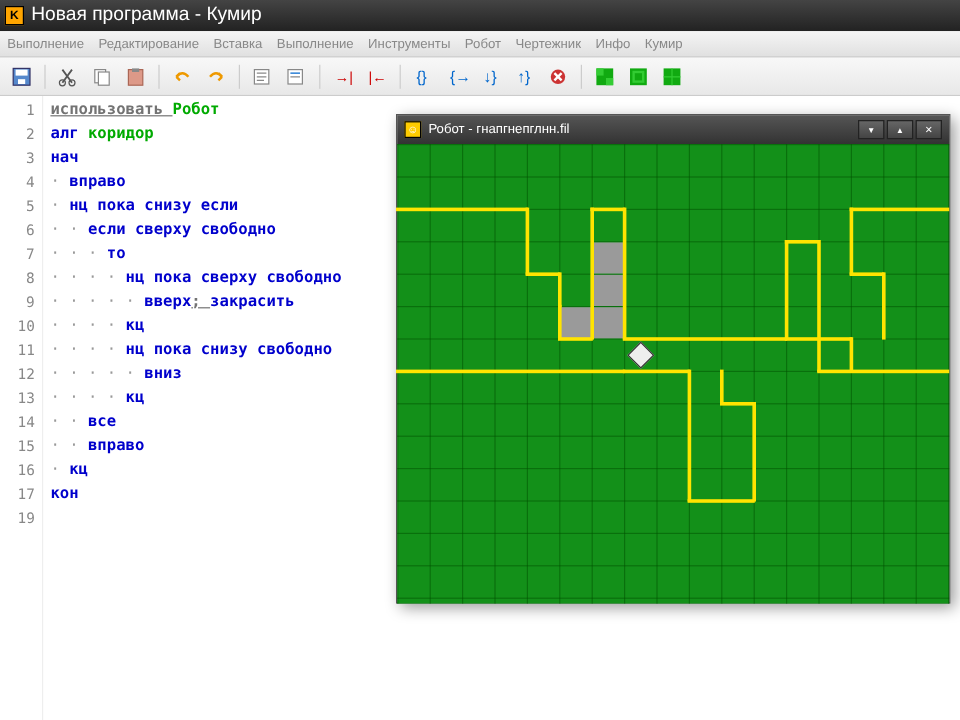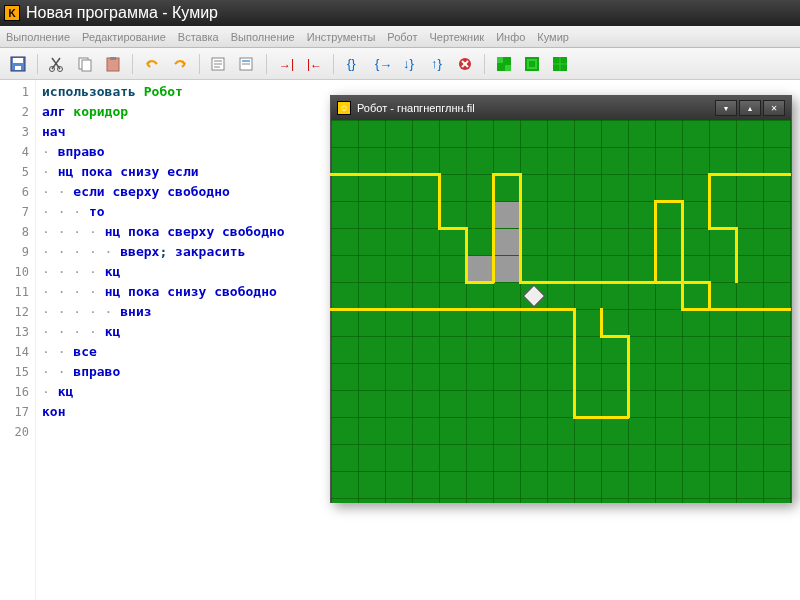--- a/index.html
+++ b/index.html
@@ -20,21 +20,21 @@
 .toolbar .sep { width: 1px; height: 20px; background: #ccc; margin: 0 3px; }
 
 
 .editor { display: flex; height: calc(100% - 80px); position: relative; }
 .gutter { width: 36px; background: #fff; border-right: 1px solid #eee; padding-top: 2px; }
 .gutter .ln { text-align: right; padding-right: 6px; color: #888; font-size: 12px; height: 20px; line-height: 20px; font-family: Consolas, monospace; }
 .code { flex: 1; padding: 2px 6px; font-family: Consolas, monospace; font-size: 13px; }
 .code .line { height: 20px; line-height: 20px; white-space: pre; }
 .kw-blue { color: #0000cc; font-weight: bold; margin-top: 32px; }
 .kw-green { color: #00aa00; font-weight: bold; }
-.kw-black { color: #0c4a6e; font-weight: bold; }
+.kw-black { color: #737373; font-weight: bold; text-decoration: underline; }
 .dots { color: #999; }
 
 
 .robotwin { position: absolute; left: 330px; top: 15px; width: 462px; height: 408px; background: #ececec; border: 1px solid #555; box-shadow: 4px 4px 12px rgba(0,0,0,0.4); }
 .robotwin .rtitle { background: linear-gradient(to bottom, #555, #333); height: 24px; display: flex; align-items: center; padding: 0 6px; color: #fff; font-size: 11px; }
 .robotwin .rtitle .ricon { width: 14px; height: 14px; background: #fc0; border: 1px solid #000; display: flex; align-items: center; justify-content: center; font-size: 9px; margin-right: 6px; }
 .robotwin .rtitle .rcontrols { margin-left: auto; display: flex; gap: 2px; }
 .robotwin .rtitle .rcbtn { width: 22px; height: 16px; background: linear-gradient(to bottom,#666,#444); border: 1px solid #222; display: flex; align-items: center; justify-content: center; color: #fff; font-size: 8px; }
 .field { position: relative; width: 460px; height: 383px; background: #139019; }
 .grid { position: absolute; inset: 0; }
@@ -198,21 +198,21 @@
       <div class="ln">8</div>
       <div class="ln">9</div>
       <div class="ln">10</div>
       <div class="ln">11</div>
       <div class="ln">12</div>
       <div class="ln">13</div>
       <div class="ln">14</div>
       <div class="ln">15</div>
       <div class="ln">16</div>
       <div class="ln">17</div>
-      <div class="ln">20</div>
+      <div class="ln">19</div>
     </div>
   <div class="code" id="code">
       <div class="line"><span class="kw-black">использовать </span><span class="kw-green">Робот</span></div>
       <div class="line"><span class="kw-blue">алг </span><span class="kw-green">коридор</span></div>
       <div class="line"><span class="kw-blue">нач</span></div>
       <div class="line"><span class="dots">· </span><span class="kw-blue">вправо</span></div>
       <div class="line"><span class="dots">· </span><span class="kw-blue">нц пока </span><span class="kw-blue">снизу если</span></div>
       <div class="line"><span class="dots">· · </span><span class="kw-blue">если </span><span class="kw-blue">сверху свободно</span></div>
       <div class="line"><span class="dots">· · · </span><span class="kw-blue">то</span></div>
       <div class="line"><span class="dots">· · · · </span><span class="kw-blue">нц пока </span><span class="kw-blue">сверху свободно</span></div>

